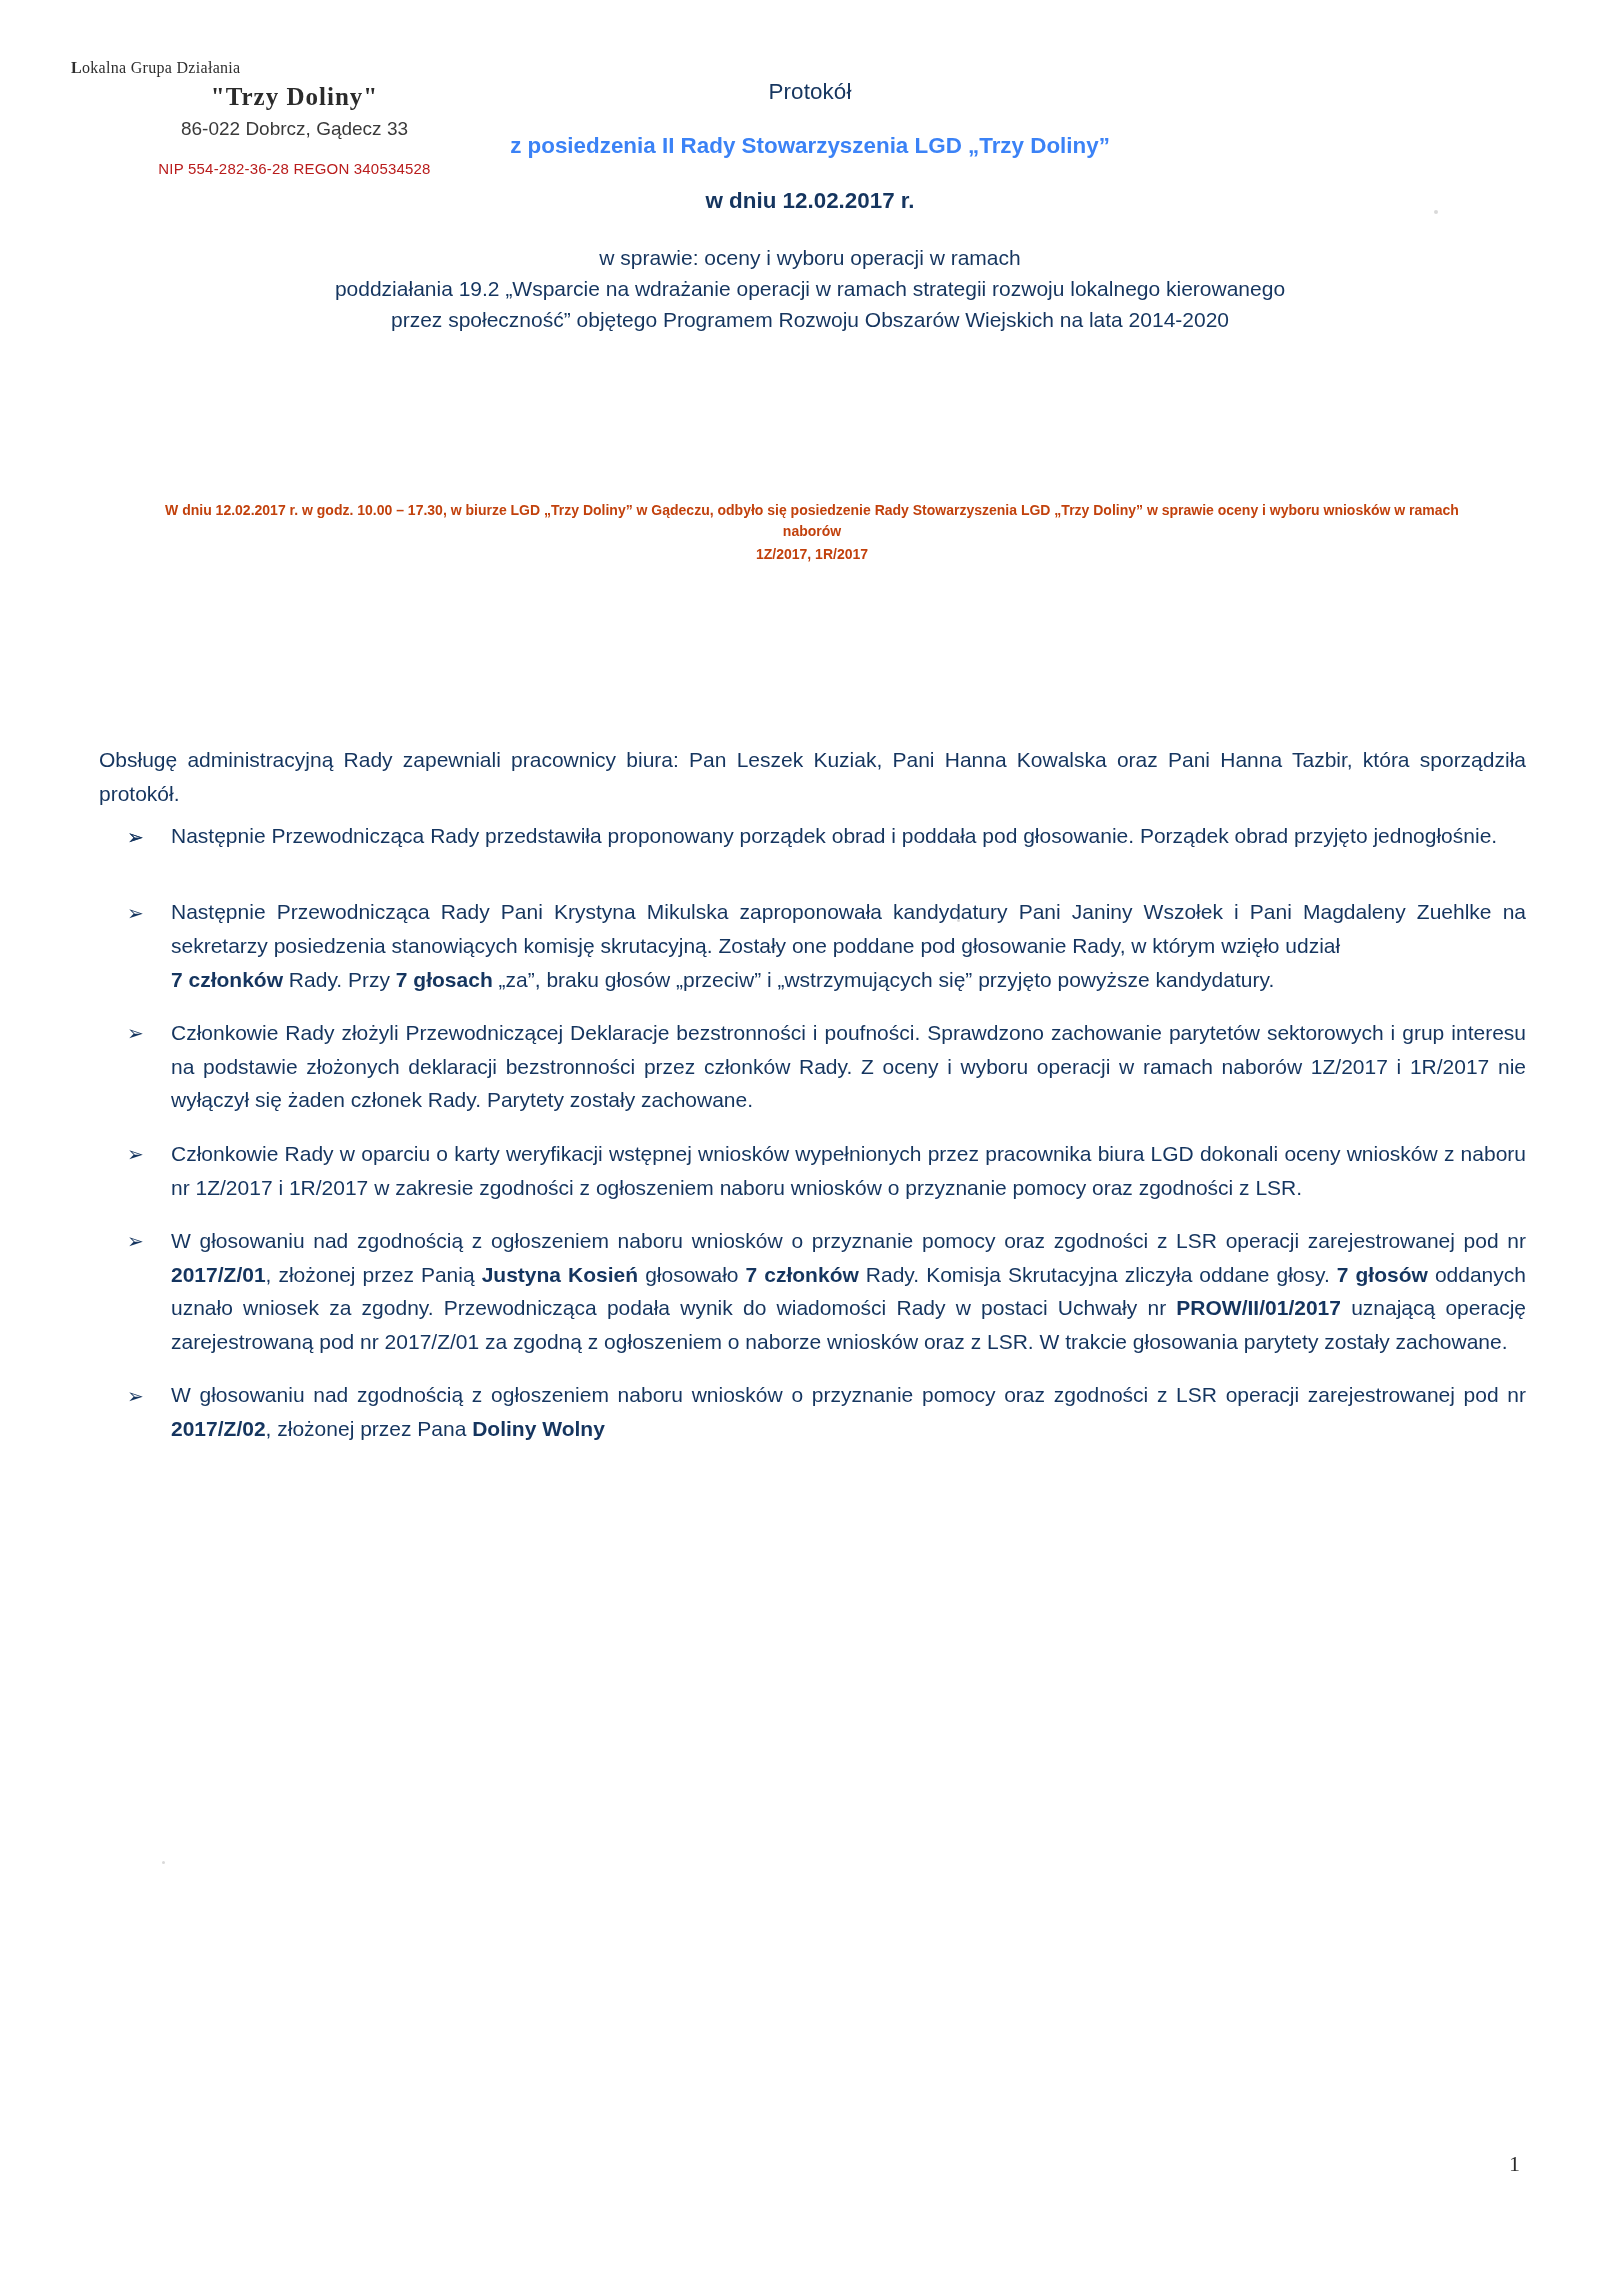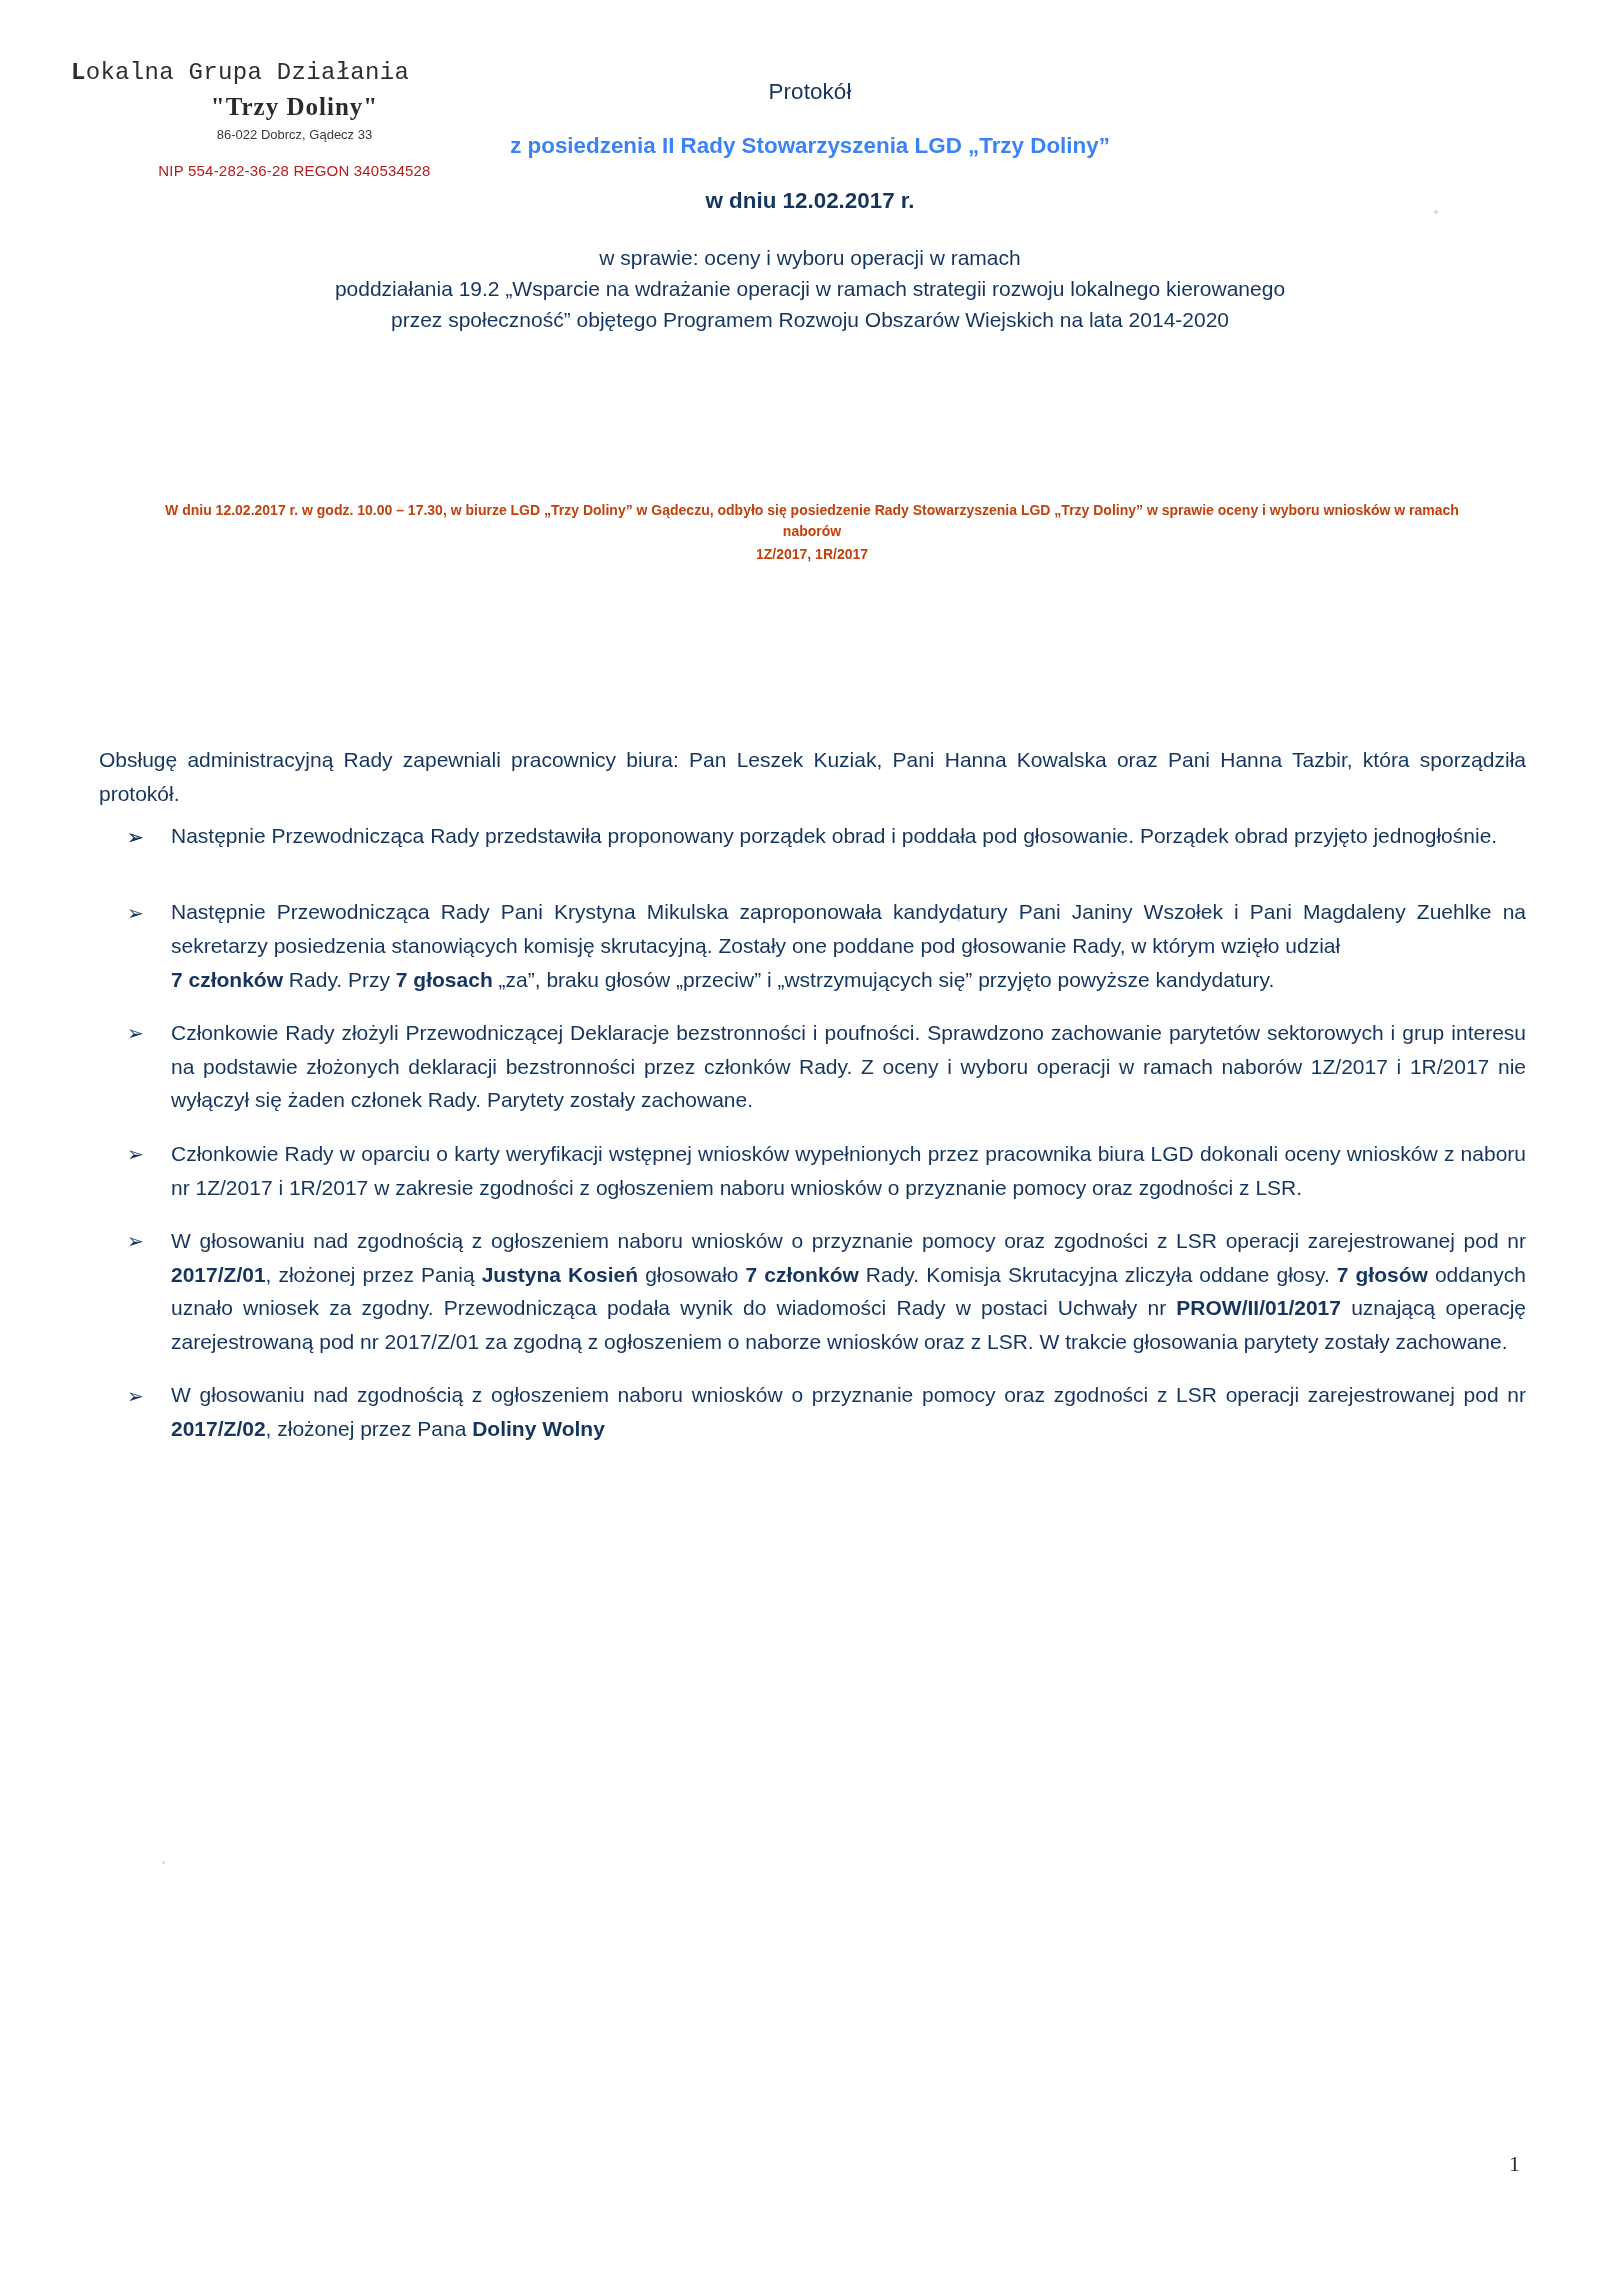--- a/index.html
+++ b/index.html
@@ -26,38 +26,38 @@
   
   .letterhead {
     position: absolute;
     left: 71px;
     top: 58px;
     width: 447px;
     color: #3a3a3a;
     line-height: 1.25;
   }
   .letterhead .lh-line1 {
-    font-family: Liberation Mono, monospace;
-    font-size: 24px;
+    font-family: Liberation Serif, serif;
+    font-size: 16px;
     letter-spacing: 0.3px;
     color: #2e2e2e;
   }
   .letterhead .lh-line1 .bold-part { font-weight: bold; }
   .letterhead .lh-line2 {
     font-family: "Liberation Serif", serif;
     font-size: 25px;
     font-weight: bold;
     text-align: center;
     letter-spacing: 1px;
     margin-top: 2.6px;
     color: #2b2b2b;
   }
   .letterhead .lh-line3 {
     font-family: "Liberation Sans", sans-serif;
-    font-size: 13px;
+    font-size: 19px;
     text-align: center;
     margin-top: 5.3px;
     color: #3a3a3a;
   }
   .letterhead .lh-line4 {
     font-family: "Liberation Sans", sans-serif;
     font-size: 15px;
     text-align: center;
     margin-top: 19px;
     color: #b91c1c;

